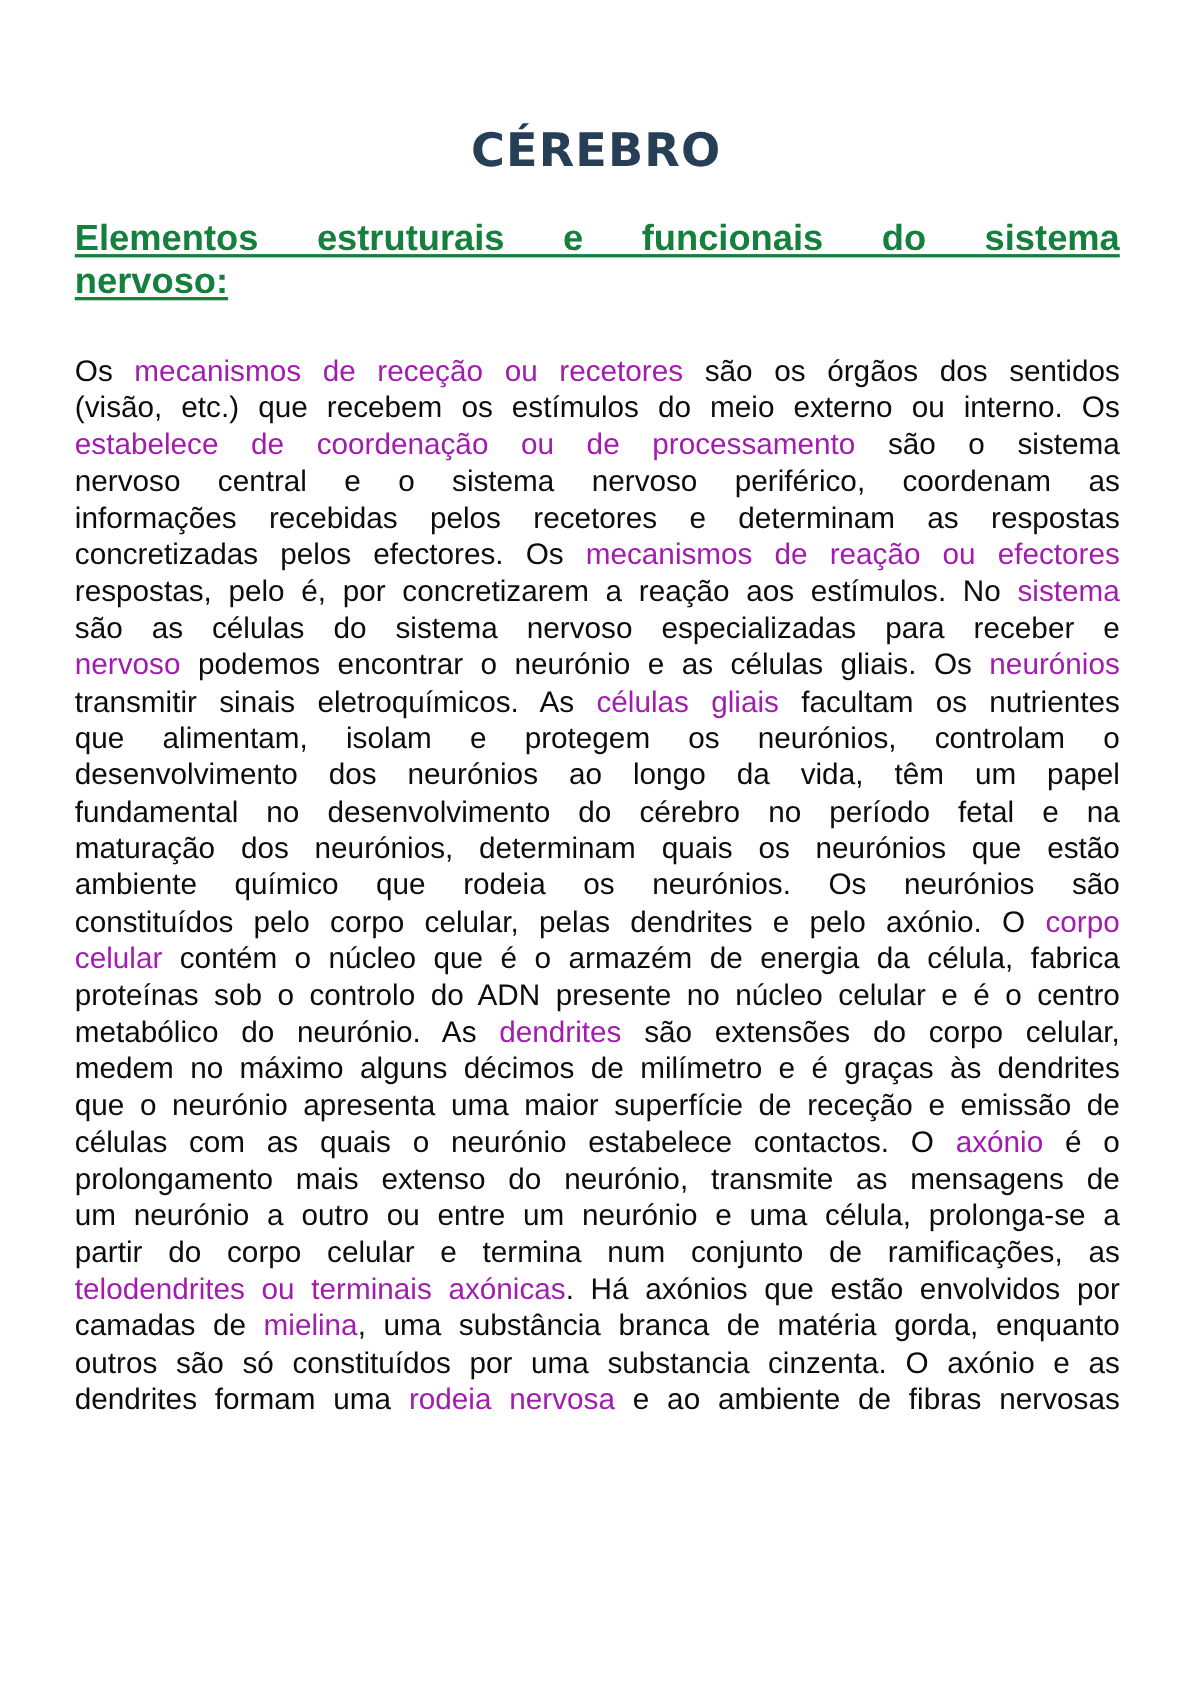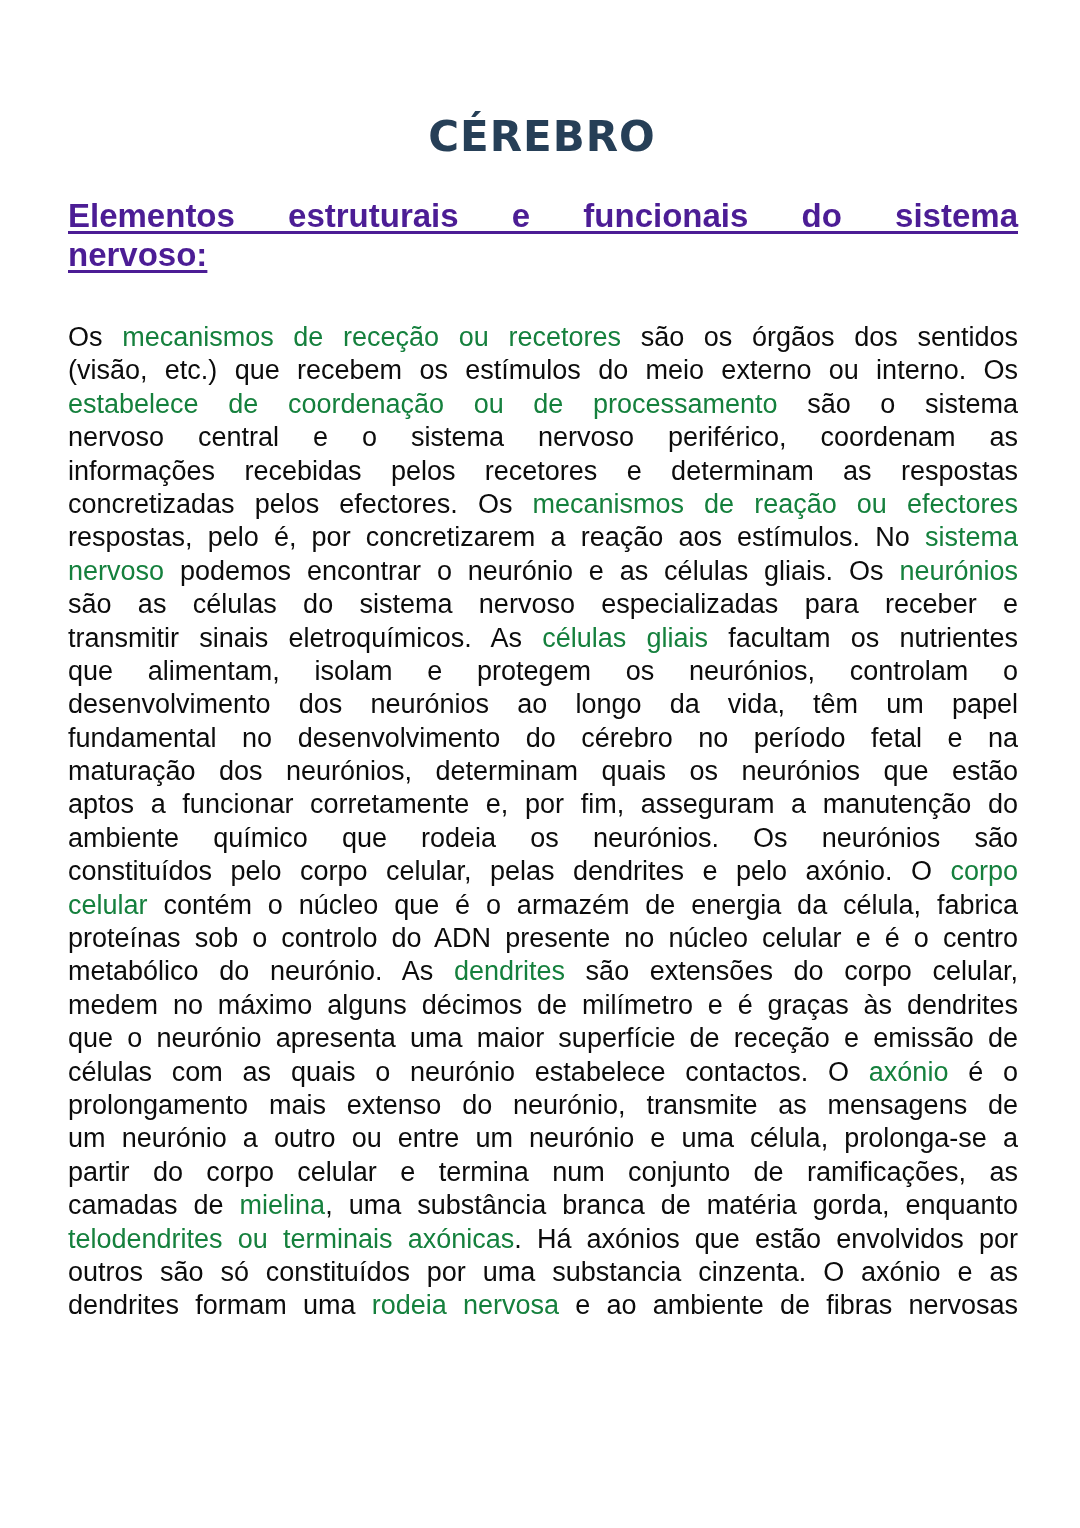--- a/index.html
+++ b/index.html
@@ -6,67 +6,66 @@
   body { width: 1080px; height: 1528px; position: relative; overflow: hidden; }
   .page { position: absolute; left: 2px; top: 0; width: 1080px; height: 1528px; background: #fff; }
   .title {
     position: absolute; left: 0; top: 112px; width: 1080px; text-align: center;
     font-family: "DejaVu Sans", sans-serif; font-weight: bold; font-size: 42px;
     letter-spacing: 1px; color: #263f57;
   }
   .heading {
     position: absolute; left: 66px; top: 196px; width: 950px;
     font-family: "Liberation Sans", sans-serif; font-weight: bold; font-size: 33px;
-    color: #4c1d95; line-height: 39px;
+    color: #15803d; line-height: 39px;
   }
   .heading .hl { display: block; text-align: justify; text-align-last: justify; text-decoration: underline; text-decoration-thickness: 3px; text-underline-offset: 4px; white-space: nowrap; }
   .heading .hl.last { text-align-last: left; }
   .body {
     position: absolute; left: 66px; top: 321px; width: 950px;
     font-family: "Liberation Sans", sans-serif; font-size: 27px; color: #0c0c0c;
   }
   .line { display: block; height: 33.4px; line-height: 33.4px; text-align: justify; text-align-last: justify; white-space: nowrap; }
-  .t { color: #15803d; }
+  .t { color: #a21caf; }
 </style>
 </head>
 <body>
 
 <div class="page">
   <div class="title">CÉREBRO</div>
 
   <div class="heading">
     <span class="hl">Elementos estruturais e funcionais do sistema</span>
     <span class="hl last">nervoso:</span>
   </div>
 
   <div class="body" id="para">
       <span class="line"><span>Os </span><span class="t">mecanismos de receção ou recetores</span><span> são os órgãos dos sentidos</span></span>
       <span class="line"><span>(visão, etc.) que recebem os estímulos do meio externo ou interno. Os</span></span>
       <span class="line"><span class="t">estabelece de coordenação ou de processamento</span><span> são o sistema</span></span>
       <span class="line"><span>nervoso central e o sistema nervoso periférico, coordenam as</span></span>
       <span class="line"><span>informações recebidas pelos recetores e determinam as respostas</span></span>
       <span class="line"><span>concretizadas pelos efectores. Os </span><span class="t">mecanismos de reação ou efectores</span></span>
       <span class="line"><span>respostas, pelo é, por concretizarem a reação aos estímulos. No </span><span class="t">sistema</span></span>
+      <span class="line"><span>são as células do sistema nervoso especializadas para receber e</span></span>
       <span class="line"><span class="t">nervoso</span><span> podemos encontrar o neurónio e as células gliais. Os </span><span class="t">neurónios</span></span>
-      <span class="line"><span>são as células do sistema nervoso especializadas para receber e</span></span>
       <span class="line"><span>transmitir sinais eletroquímicos. As </span><span class="t">células gliais</span><span> facultam os nutrientes</span></span>
       <span class="line"><span>que alimentam, isolam e protegem os neurónios, controlam o</span></span>
       <span class="line"><span>desenvolvimento dos neurónios ao longo da vida, têm um papel</span></span>
       <span class="line"><span>fundamental no desenvolvimento do cérebro no período fetal e na</span></span>
       <span class="line"><span>maturação dos neurónios, determinam quais os neurónios que estão</span></span>
-      <span class="line"><span>aptos a funcionar corretamente e, por fim, asseguram a manutenção do</span></span>
       <span class="line"><span>ambiente químico que rodeia os neurónios. Os neurónios são</span></span>
       <span class="line"><span>constituídos pelo corpo celular, pelas dendrites e pelo axónio. O </span><span class="t">corpo</span></span>
       <span class="line"><span class="t">celular</span><span> contém o núcleo que é o armazém de energia da célula, fabrica</span></span>
       <span class="line"><span>proteínas sob o controlo do ADN presente no núcleo celular e é o centro</span></span>
       <span class="line"><span>metabólico do neurónio. As </span><span class="t">dendrites</span><span> são extensões do corpo celular,</span></span>
       <span class="line"><span>medem no máximo alguns décimos de milímetro e é graças às dendrites</span></span>
       <span class="line"><span>que o neurónio apresenta uma maior superfície de receção e emissão de</span></span>
       <span class="line"><span>células com as quais o neurónio estabelece contactos. O </span><span class="t">axónio</span><span> é o</span></span>
       <span class="line"><span>prolongamento mais extenso do neurónio, transmite as mensagens de</span></span>
       <span class="line"><span>um neurónio a outro ou entre um neurónio e uma célula, prolonga-se a</span></span>
       <span class="line"><span>partir do corpo celular e termina num conjunto de ramificações, as</span></span>
+      <span class="line"><span class="t">telodendrites ou terminais axónicas</span><span>. Há axónios que estão envolvidos por</span></span>
       <span class="line"><span>camadas de </span><span class="t">mielina</span><span>, uma substância branca de matéria gorda, enquanto</span></span>
-      <span class="line"><span class="t">telodendrites ou terminais axónicas</span><span>. Há axónios que estão envolvidos por</span></span>
       <span class="line"><span>outros são só constituídos por uma substancia cinzenta. O axónio e as</span></span>
       <span class="line"><span>dendrites formam uma </span><span class="t">rodeia nervosa</span><span> e ao ambiente de fibras nervosas</span></span>
     </div>
 </div>
 
 </body></html>

